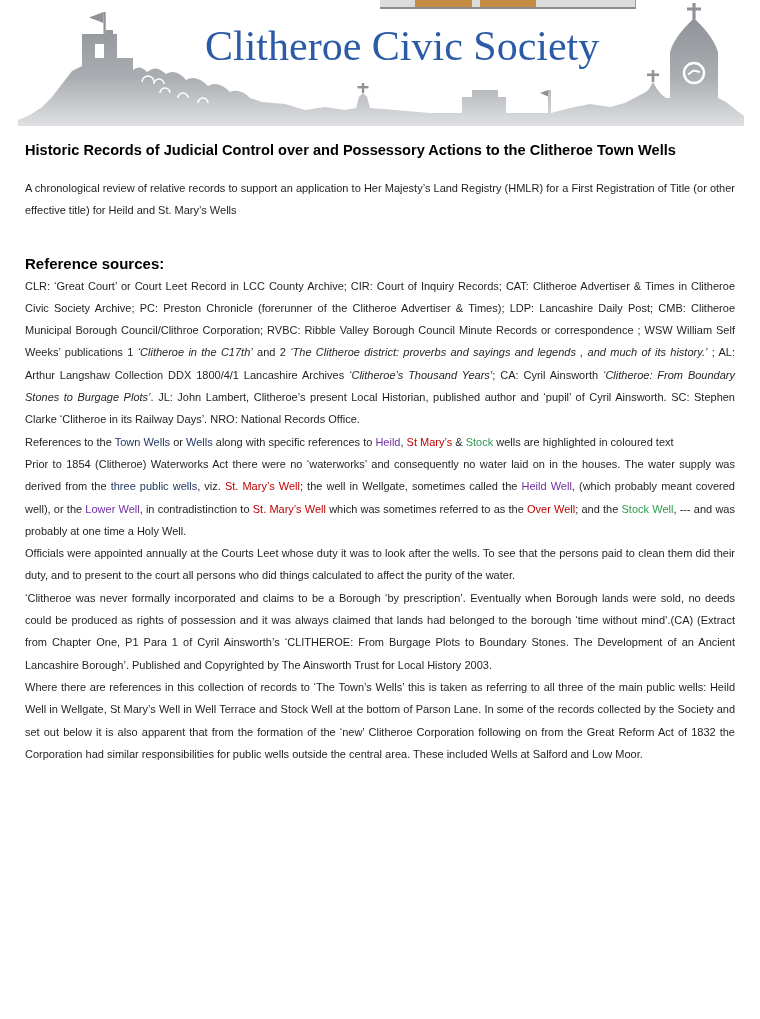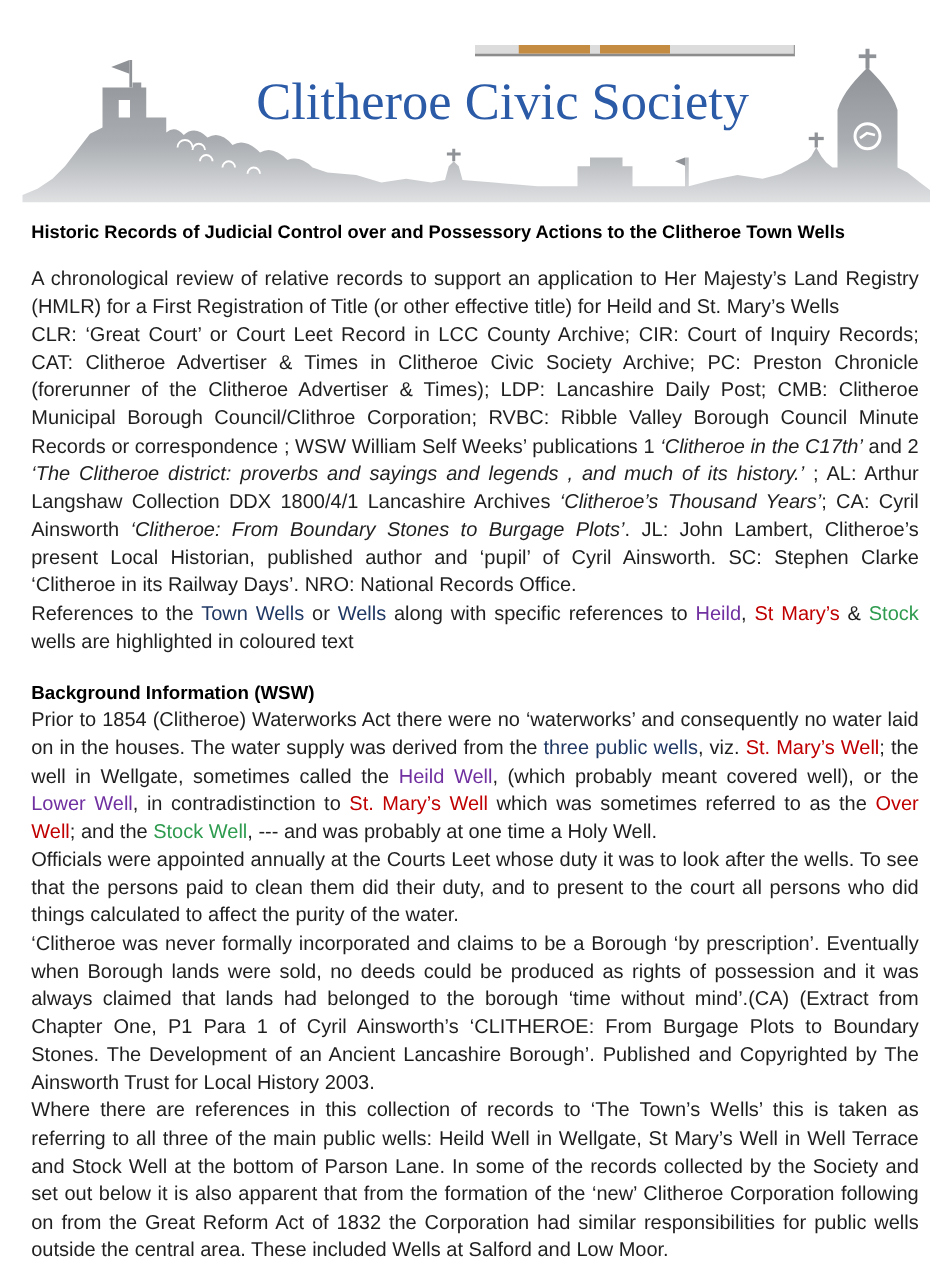--- a/index.html
+++ b/index.html
@@ -3,21 +3,21 @@
 <meta charset="utf-8">
 <style>
   html,body{margin:0;padding:0;}
   body{
     width:760px;height:1019px;position:relative;overflow:hidden;
     background:#ffffff;
     font-family:"Liberation Sans",sans-serif;
     color:#1f1f1f;
   }
   
-  .header{position:relative;width:760px;height:126px;margin-top:36px;}
+  .header{position:relative;width:760px;height:126px;}
   .photo-edge{
     position:absolute;left:380px;top:0;width:255px;height:7px;
     background:#dcdcdc;border-bottom:2px solid #8c8c8c;border-right:1px solid #9a9a9a;
     overflow:hidden;
   }
   .photo-edge .tan{position:absolute;top:0;height:7px;background:#c48b42;}
   .tan.t1{left:35px;width:57px;}
   .tan.t2{left:100px;width:56px;}
   .brand{
     position:absolute;left:205px;top:22px;width:440px;
@@ -25,21 +25,21 @@
     font-size:42px;line-height:48px;color:#2b5aa6;
     white-space:nowrap;letter-spacing:0px;
   }
   .skyline{position:absolute;left:0;top:0;}
   
   .content{padding:0 25px;}
   .doc-title{
     margin:14px 0 16px 0;font-size:14.6px;font-weight:bold;line-height:21px;color:#000;
     text-align:left;
   }
-  p.body-text{margin:0;font-size:16px;line-height:22.3px;text-align:justify;}
+  p.body-text{margin:0;font-size:11px;line-height:22.3px;text-align:justify;}
   .subtitle{margin-top:1px;}
   .section-heading{
     margin:31px 0 0 0;font-size:15px;font-weight:bold;line-height:22px;color:#000;
   }
   .section-heading.bg{margin-top:19px;}
   .para-gap{margin-top:22px;}
   .b{font-weight:normal;}
   .i{font-style:italic;}
 </style>
 </head>
@@ -115,26 +115,26 @@
 
   <div class="brand">Clitheroe Civic Society</div>
 </div>
 
 <div class="content">
 
   <p class="doc-title">Historic Records of Judicial Control over and Possessory Actions to the Clitheroe Town Wells</p>
 
   <p class="body-text subtitle">A chronological review of relative records to support an application to Her Majesty’s Land Registry (HMLR) for a First Registration of Title (or other effective title) for Heild and St. Mary’s Wells</p>
 
+  <p class="section-heading">Reference sources:</p>
 
   <p class="body-text"><span class="b">CLR:</span><span> ‘Great Court’ or  Court Leet Record in LCC County Archive; </span><span class="b">CIR:</span><span> Court of Inquiry Records;  </span><span class="b">CAT:</span><span> Clitheroe Advertiser &amp; Times in Clitheroe Civic Society Archive; </span><span class="b">PC:</span><span> Preston Chronicle (forerunner of the Clitheroe Advertiser &amp; Times); </span><span class="b">LDP:</span><span> Lancashire Daily Post;  </span><span class="b">CMB:</span><span> Clitheroe Municipal Borough Council/Clithroe Corporation; </span><span class="b">RVBC:</span><span> Ribble Valley Borough Council Minute Records or correspondence ; </span><span class="b">WSW</span><span>  William Self Weeks’ publications </span><span class="b">1</span><span> </span><span class="i">‘Clitheroe in the C17th’</span><span> and </span><span class="b">2</span><span> </span><span class="i">‘The Clitheroe district: proverbs and sayings and legends , and much of its history.’</span><span> ; </span><span class="b">AL:</span><span> Arthur Langshaw Collection DDX 1800/4/1 Lancashire Archives </span><span class="i">‘Clitheroe’s Thousand Years’</span><span>; </span><span class="b">CA:</span><span> Cyril Ainsworth </span><span class="i">‘Clitheroe: From Boundary Stones to Burgage Plots’</span><span>. </span><span class="b">JL:</span><span> John Lambert, Clitheroe’s present Local Historian, published author  and ‘pupil’ of Cyril Ainsworth. </span><span class="b">SC:</span><span> Stephen Clarke ‘Clitheroe in its Railway Days’. </span><span class="b">NRO:</span><span> National Records Office.</span></p>
 
   <p class="body-text"><span>References to the </span><span class="b" style="color: rgb(31, 56, 100);">Town Wells</span><span> or </span><span class="b" style="color: rgb(31, 56, 100);">Wells</span><span> along with specific references to </span><span class="b" style="color: rgb(112, 48, 160);">Heild</span><span>, </span><span class="b" style="color: rgb(192, 0, 0);">St Mary’s</span><span> &amp; </span><span class="b" style="color: rgb(46, 155, 79);">Stock</span><span> wells are highlighted in coloured text</span></p>
 
-  <p class="section-heading bg">Background Information (WSW)</p>
 
   <p class="body-text"><span>Prior to 1854 (Clitheroe) Waterworks Act there were no ‘waterworks’ and consequently no water laid on in the houses. The water supply was derived from the </span><span class="b" style="color: rgb(31, 56, 100);">three public wells</span><span>, viz. </span><span class="b" style="color: rgb(192, 0, 0);">St. Mary’s Well</span><span>; the well in Wellgate, sometimes called the </span><span class="b" style="color: rgb(112, 48, 160);">Heild Well</span><span>, (which probably meant covered well), or the </span><span class="b" style="color: rgb(112, 48, 160);">Lower Well</span><span>, in contradistinction to </span><span class="b" style="color: rgb(192, 0, 0);">St. Mary’s Well</span><span> which was sometimes referred to as the </span><span class="b" style="color: rgb(192, 0, 0);">Over Well</span><span>; and the </span><span class="b" style="color: rgb(46, 155, 79);">Stock Well</span><span>, --- and was probably at one time a Holy Well.</span></p>
 
   <p class="body-text para-gap"><span class="b">Officials were appointed annually at the Courts Leet whose duty it was to look after the wells.</span><span> To see that the persons paid to clean them did their duty, and to present to the court all persons who did things calculated to affect the purity of the water.</span></p>
 
   <p class="body-text para-gap"><span>‘Clitheroe was never formally incorporated and claims to be a Borough ‘by prescription’. Eventually when Borough lands were sold, no deeds could be produced as rights of possession and </span><span class="b">it was always claimed that lands had belonged to the borough ‘time without mind’.(CA)</span><span> (Extract from Chapter One, P1 Para 1 of Cyril Ainsworth’s ‘CLITHEROE: From Burgage Plots to Boundary Stones. The Development of an Ancient Lancashire Borough’. Published and Copyrighted  by The Ainsworth Trust for Local History 2003.</span></p>
 
   <p class="body-text para-gap"><span>Where there are references in this collection of records to ‘The Town’s Wells’ this is taken as referring to all three of the main public wells: Heild Well in Wellgate, St Mary’s Well in Well Terrace and Stock Well at the bottom of Parson Lane. In some of the records collected by the Society and set out below it is also apparent that from the formation of the ‘new’ Clitheroe Corporation following on from the Great Reform Act of 1832 the Corporation had similar responsibilities for public wells outside the central area. These included Wells at Salford and Low Moor.</span></p>
 
 </div>

